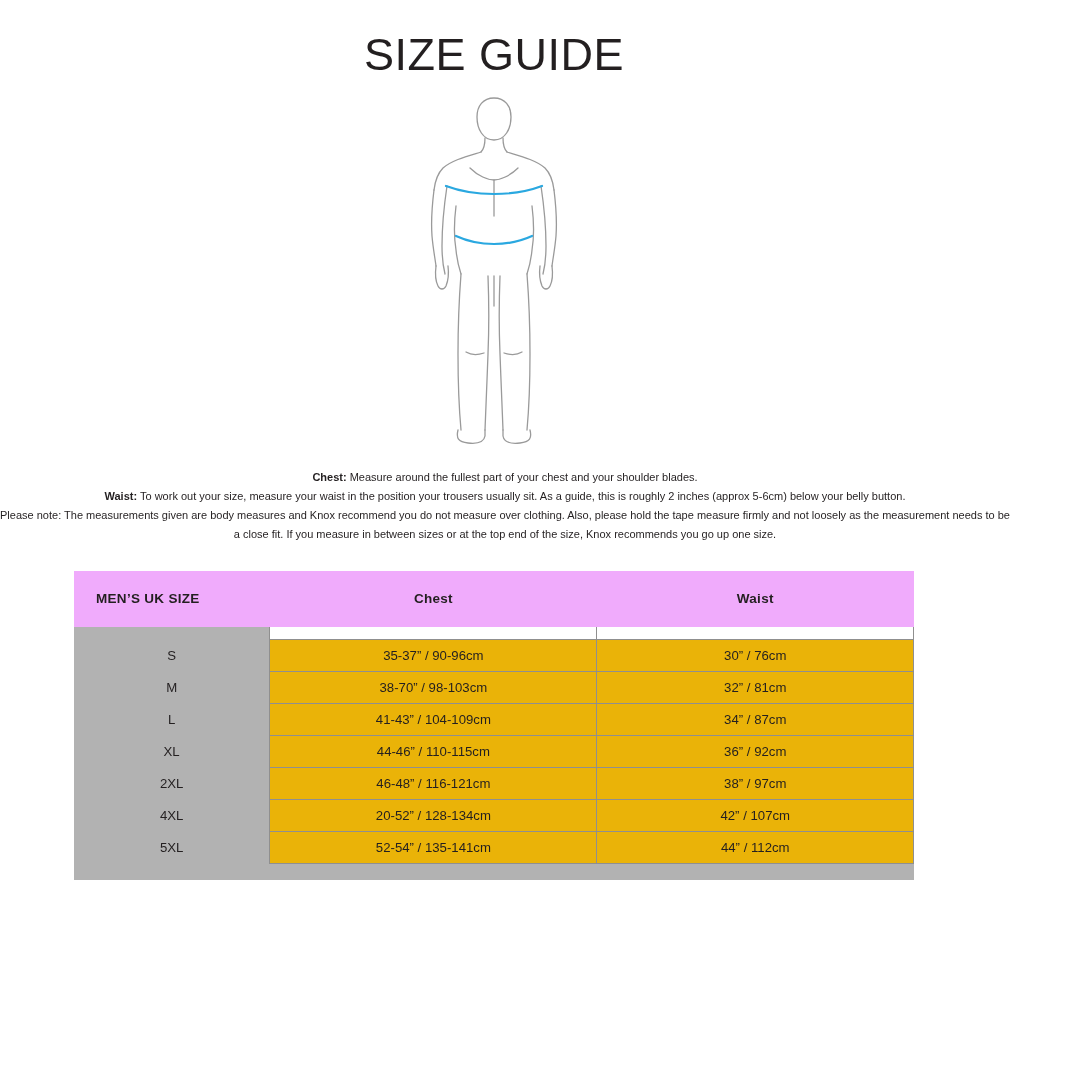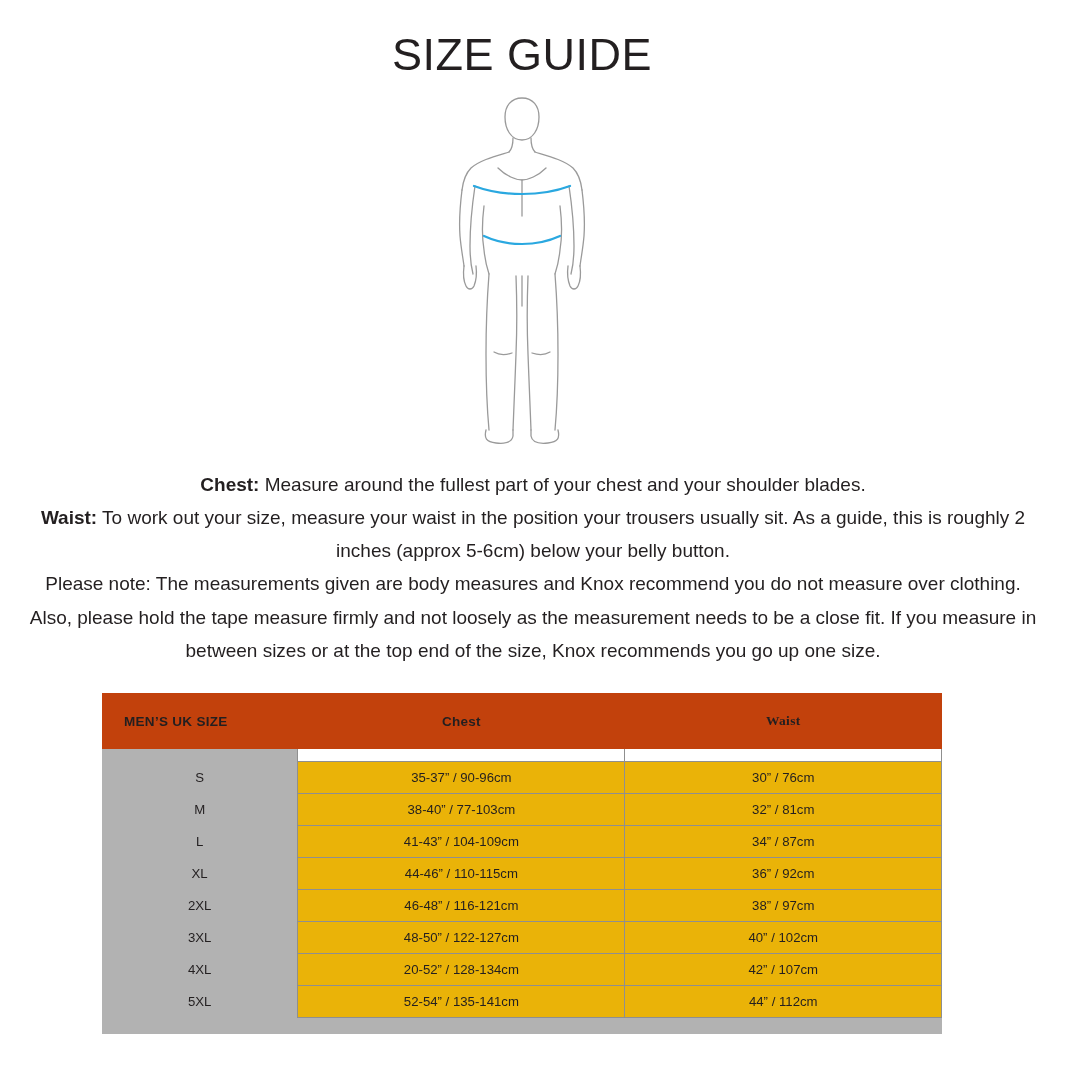--- a/index.html
+++ b/index.html
@@ -11,21 +11,20 @@
     height: 1080px;
     background: #ffffff;
     font-family: "Liberation Sans", sans-serif;
     color: #231f20;
     overflow: hidden;
   }
   .page {
     position: relative;
     width: 988px;
     height: 1080px;
-    padding-left: 28px;
   }
 
   
   .title {
     text-align: center;
     font-size: 45px;
     font-weight: 400;
     letter-spacing: 0.5px;
     color: #231f20;
     margin: 0;
@@ -39,21 +38,21 @@
     display: flex;
     justify-content: center;
     margin-top: 14px;
   }
 
   
   .notes {
     width: 1010px;
     margin: 14px auto 0 auto;
     text-align: center;
-    font-size: 19px;
+    font-size: 11px;
     line-height: 1.75;
     color: #231f20;
   }
   .notes p {
     margin: 0;
   }
   .notes .lead {
     font-weight: bold;
   }
   .notes .para-gap {
@@ -69,34 +68,34 @@
     border-collapse: collapse;
     width: 100%;
     table-layout: fixed;
   }
   table.size-table th,
   table.size-table td {
     padding: 0;
     margin: 0;
   }
   .head-row th {
-    background: #c2410c;
+    background: #f0abfc;
     height: 56px;
     font-size: 13.5px;
     font-weight: bold;
     color: #231f20;
     letter-spacing: 0.3px;
   }
   .head-row th.col-size {
     text-align: left;
     padding-left: 22px;
     width: 124px;
   }
   .head-row th.col-chest { width: 244px; margin-top: 16px; }
-  .head-row th.col-waist { width: 236px; font-family: Liberation Serif, serif; }
+  .head-row th.col-waist { width: 236px; }
 
   .spacer-row td {
     height: 12px;
     background: #b2b2b2;
   }
   .spacer-row td.cell-white {
     background: #ffffff;
     border-left: 1px solid #8f8f8f;
     border-right: 1px solid #8f8f8f;
   }
@@ -209,44 +208,39 @@
           <td class="cell-white"></td>
         </tr>
 
         <tr class="data-row first-data">
           <td class="cell-size">S</td>
           <td class="cell-val">35-37” / 90-96cm</td>
           <td class="cell-val">30” / 76cm</td>
         </tr>
         <tr class="data-row">
           <td class="cell-size">M</td>
-          <td class="cell-val">38-40” / 77-103cm</td>
+          <td class="cell-val">38-70” / 98-103cm</td>
           <td class="cell-val">32” / 81cm</td>
         </tr>
         <tr class="data-row">
           <td class="cell-size">L</td>
           <td class="cell-val">41-43” / 104-109cm</td>
           <td class="cell-val">34” / 87cm</td>
         </tr>
         <tr class="data-row">
           <td class="cell-size">XL</td>
           <td class="cell-val">44-46” / 110-115cm</td>
           <td class="cell-val">36” / 92cm</td>
         </tr>
         <tr class="data-row">
           <td class="cell-size">2XL</td>
           <td class="cell-val">46-48” / 116-121cm</td>
           <td class="cell-val">38” / 97cm</td>
         </tr>
         <tr class="data-row">
-          <td class="cell-size">3XL</td>
-          <td class="cell-val">48-50” / 122-127cm</td>
-          <td class="cell-val">40” / 102cm</td>
-        </tr>
-        <tr class="data-row">
           <td class="cell-size">4XL</td>
           <td class="cell-val">20-52” / 128-134cm</td>
           <td class="cell-val">42” / 107cm</td>
         </tr>
         <tr class="data-row">
           <td class="cell-size">5XL</td>
           <td class="cell-val">52-54” / 135-141cm</td>
           <td class="cell-val">44” / 112cm</td>
         </tr>
 

